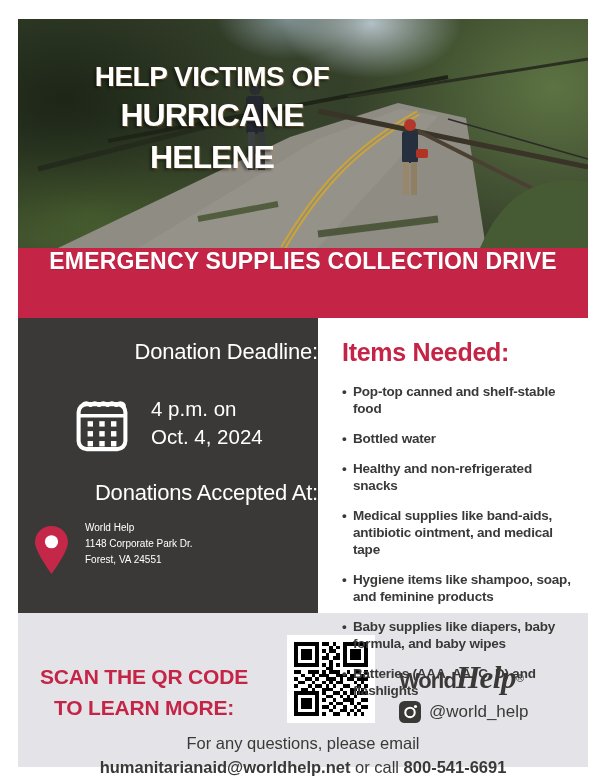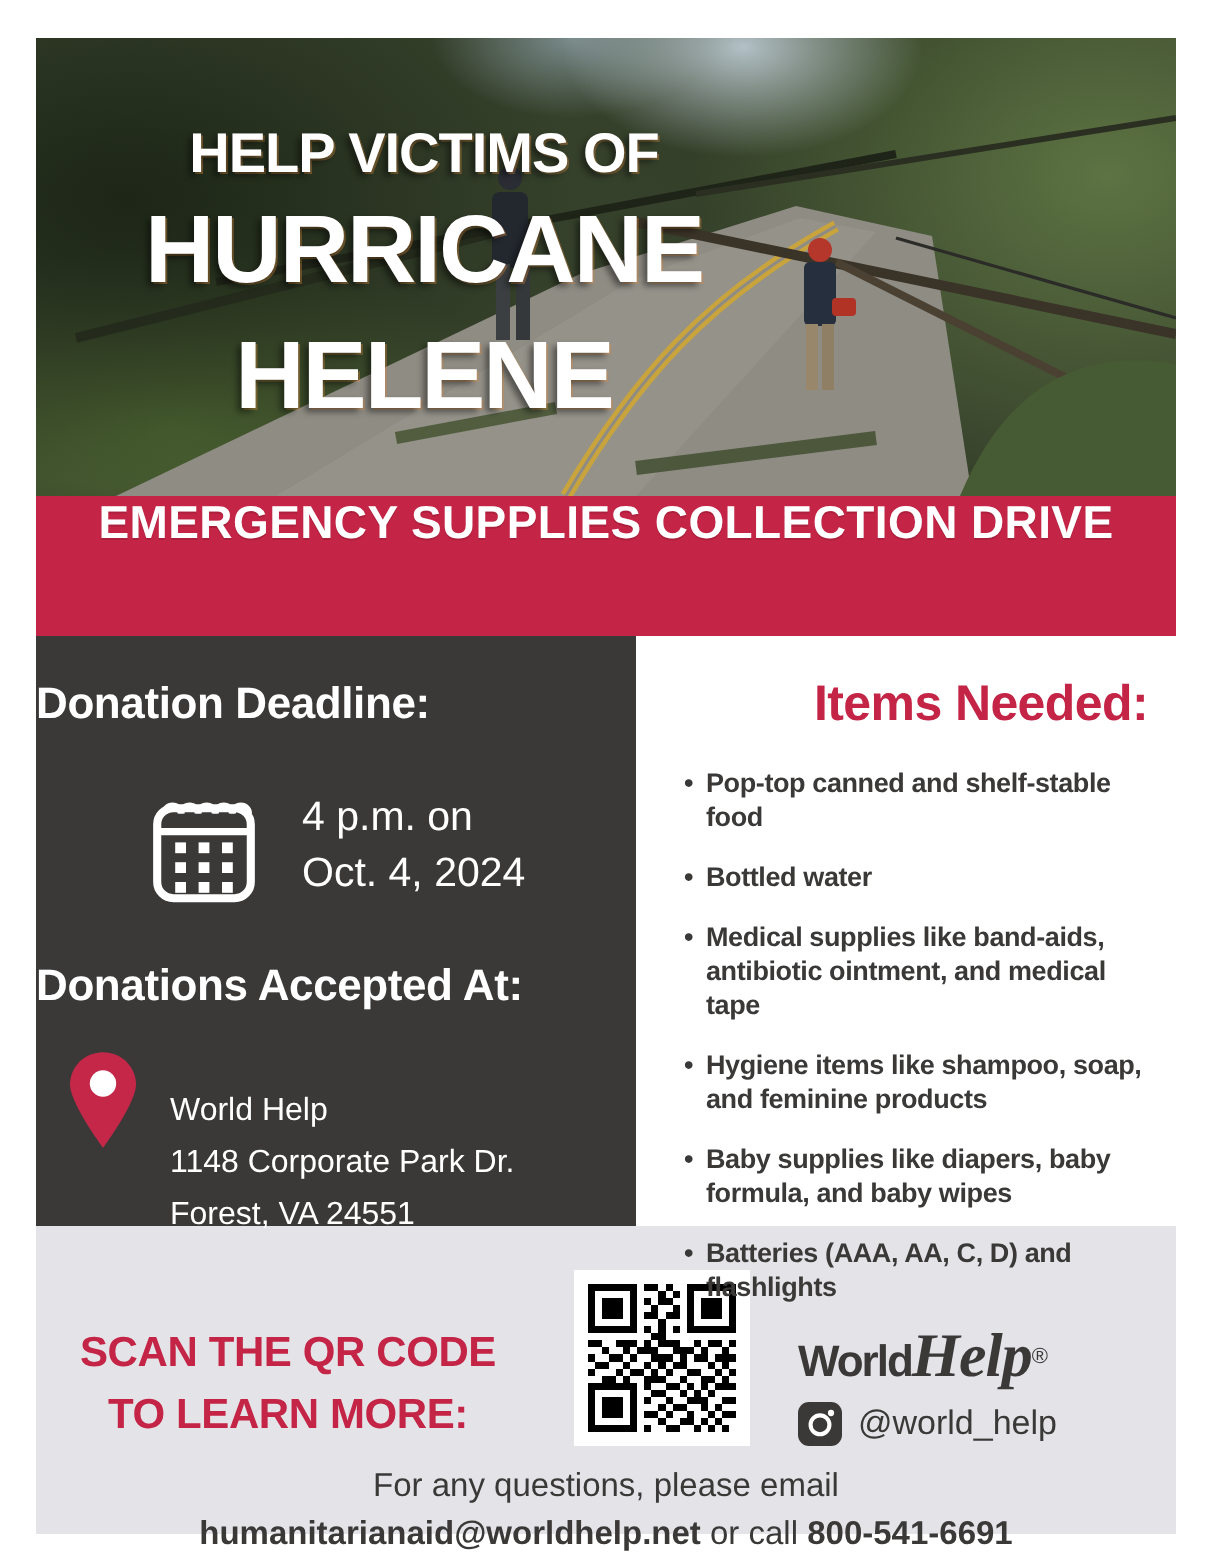--- a/index.html
+++ b/index.html
@@ -25,51 +25,51 @@
       radial-gradient(ellipse 200px 120px at 75% 12%, #2f3c24 0%, rgba(47,60,36,0) 80%),
       #36412b;
   }
   .hero-art{position:absolute;left:0;top:0;width:100%;height:100%;display:block;}
   .hero-title{
     position:absolute;left:22px;top:40px;width:344px;text-align:center;
     color:#fff;font-weight:800;letter-spacing:-.5px;
     text-shadow:-2px 2px 3px rgba(0,0,0,.45), 1px 1px 0 rgba(232,146,66,.35);
   }
   .hero-title .t1{font-size:28px;line-height:1.25;}
-  .hero-title .t2,.hero-title .t3{font-size:48px;line-height:1.32;letter-spacing:-1px;}
+  .hero-title .t2,.hero-title .t3{font-size:32px;line-height:1.32;letter-spacing:-1px;}
 
   
   .banner{
     width:570px;height:70px;background:var(--accent-red,#c42445);
     display:flex;align-items:flex-start;justify-content:center;
   }
   .banner .banner-text{
     color:#fff;font-size:23px;font-weight:700;letter-spacing:.2px;
     text-shadow:0 1px 0 rgba(0,0,0,.12);
   }
 
   
   .content-row{display:flex;width:570px;height:295px;}
   .left-box{
     width:300px;height:295px;background:var(--dark,#3a3938);color:#fff;
     padding-top:21px;flex:none;
   }
-  .left-heading{font-size:22px;font-weight:700;text-align:left;letter-spacing:-.2px;}
+  .left-heading{font-size:22px;font-weight:400;text-align:right;letter-spacing:-.2px;margin-left:43px;}
   .deadline-row{display:flex;align-items:center;margin:28px 0 0 57px;}
   .calendar-icon{width:54px;height:60px;flex:none;}
   .deadline-time{margin-left:22px;font-size:20.5px;font-weight:400;line-height:1.35;}
   .accepted-heading{margin-top:27px;}
   .location-row{display:flex;margin:14px 0 0 17px;}
   .pin-icon{width:33px;height:48px;flex:none;margin-top:6px;}
-  .location-text{margin-left:17px;font-size:16px;font-weight:500;line-height:1.62;margin-top:23px;}
+  .location-text{margin-left:17px;font-size:10px;font-weight:500;line-height:1.62;}
 
   .right-col{flex:1;background:#fff;padding:20px 14px 0 24px;}
   .items-heading{
     color:var(--accent-red,#c42445);font-size:25px;font-weight:700;
-    text-align:right;letter-spacing:-.3px;margin-bottom:16px;
+    text-align:left;letter-spacing:-.3px;margin-bottom:16px;
   }
   .items-list{list-style:none;}
   .items-list li{
     position:relative;color:var(--dark,#3a3938);
     font-size:13.5px;font-weight:600;letter-spacing:-.2px;line-height:1.28;
     padding-left:11px;margin-bottom:12.5px;
   }
   .items-list li::before{content:"•";position:absolute;left:0;top:0;}
 
   
@@ -196,20 +196,21 @@
             <div>Forest, VA 24551</div>
           </div>
         </div>
       </div>
 
       <div class="right-col">
         <div class="items-heading">Items Needed:</div>
         <ul class="items-list">
           <li>Pop-top canned and shelf-stable food</li>
           <li>Bottled water</li>
+          <li>Healthy and non-refrigerated snacks</li>
           <li>Medical supplies like band-aids, antibiotic ointment, and medical tape</li>
           <li>Hygiene items like shampoo, soap, and feminine products</li>
           <li>Baby supplies like diapers, baby formula, and baby wipes</li>
           <li>Batteries (AAA, AA, C, D) and flashlights</li>
         </ul>
       </div>
     </section>
 
     <section class="footer-gray">
       <div class="footer-main">

